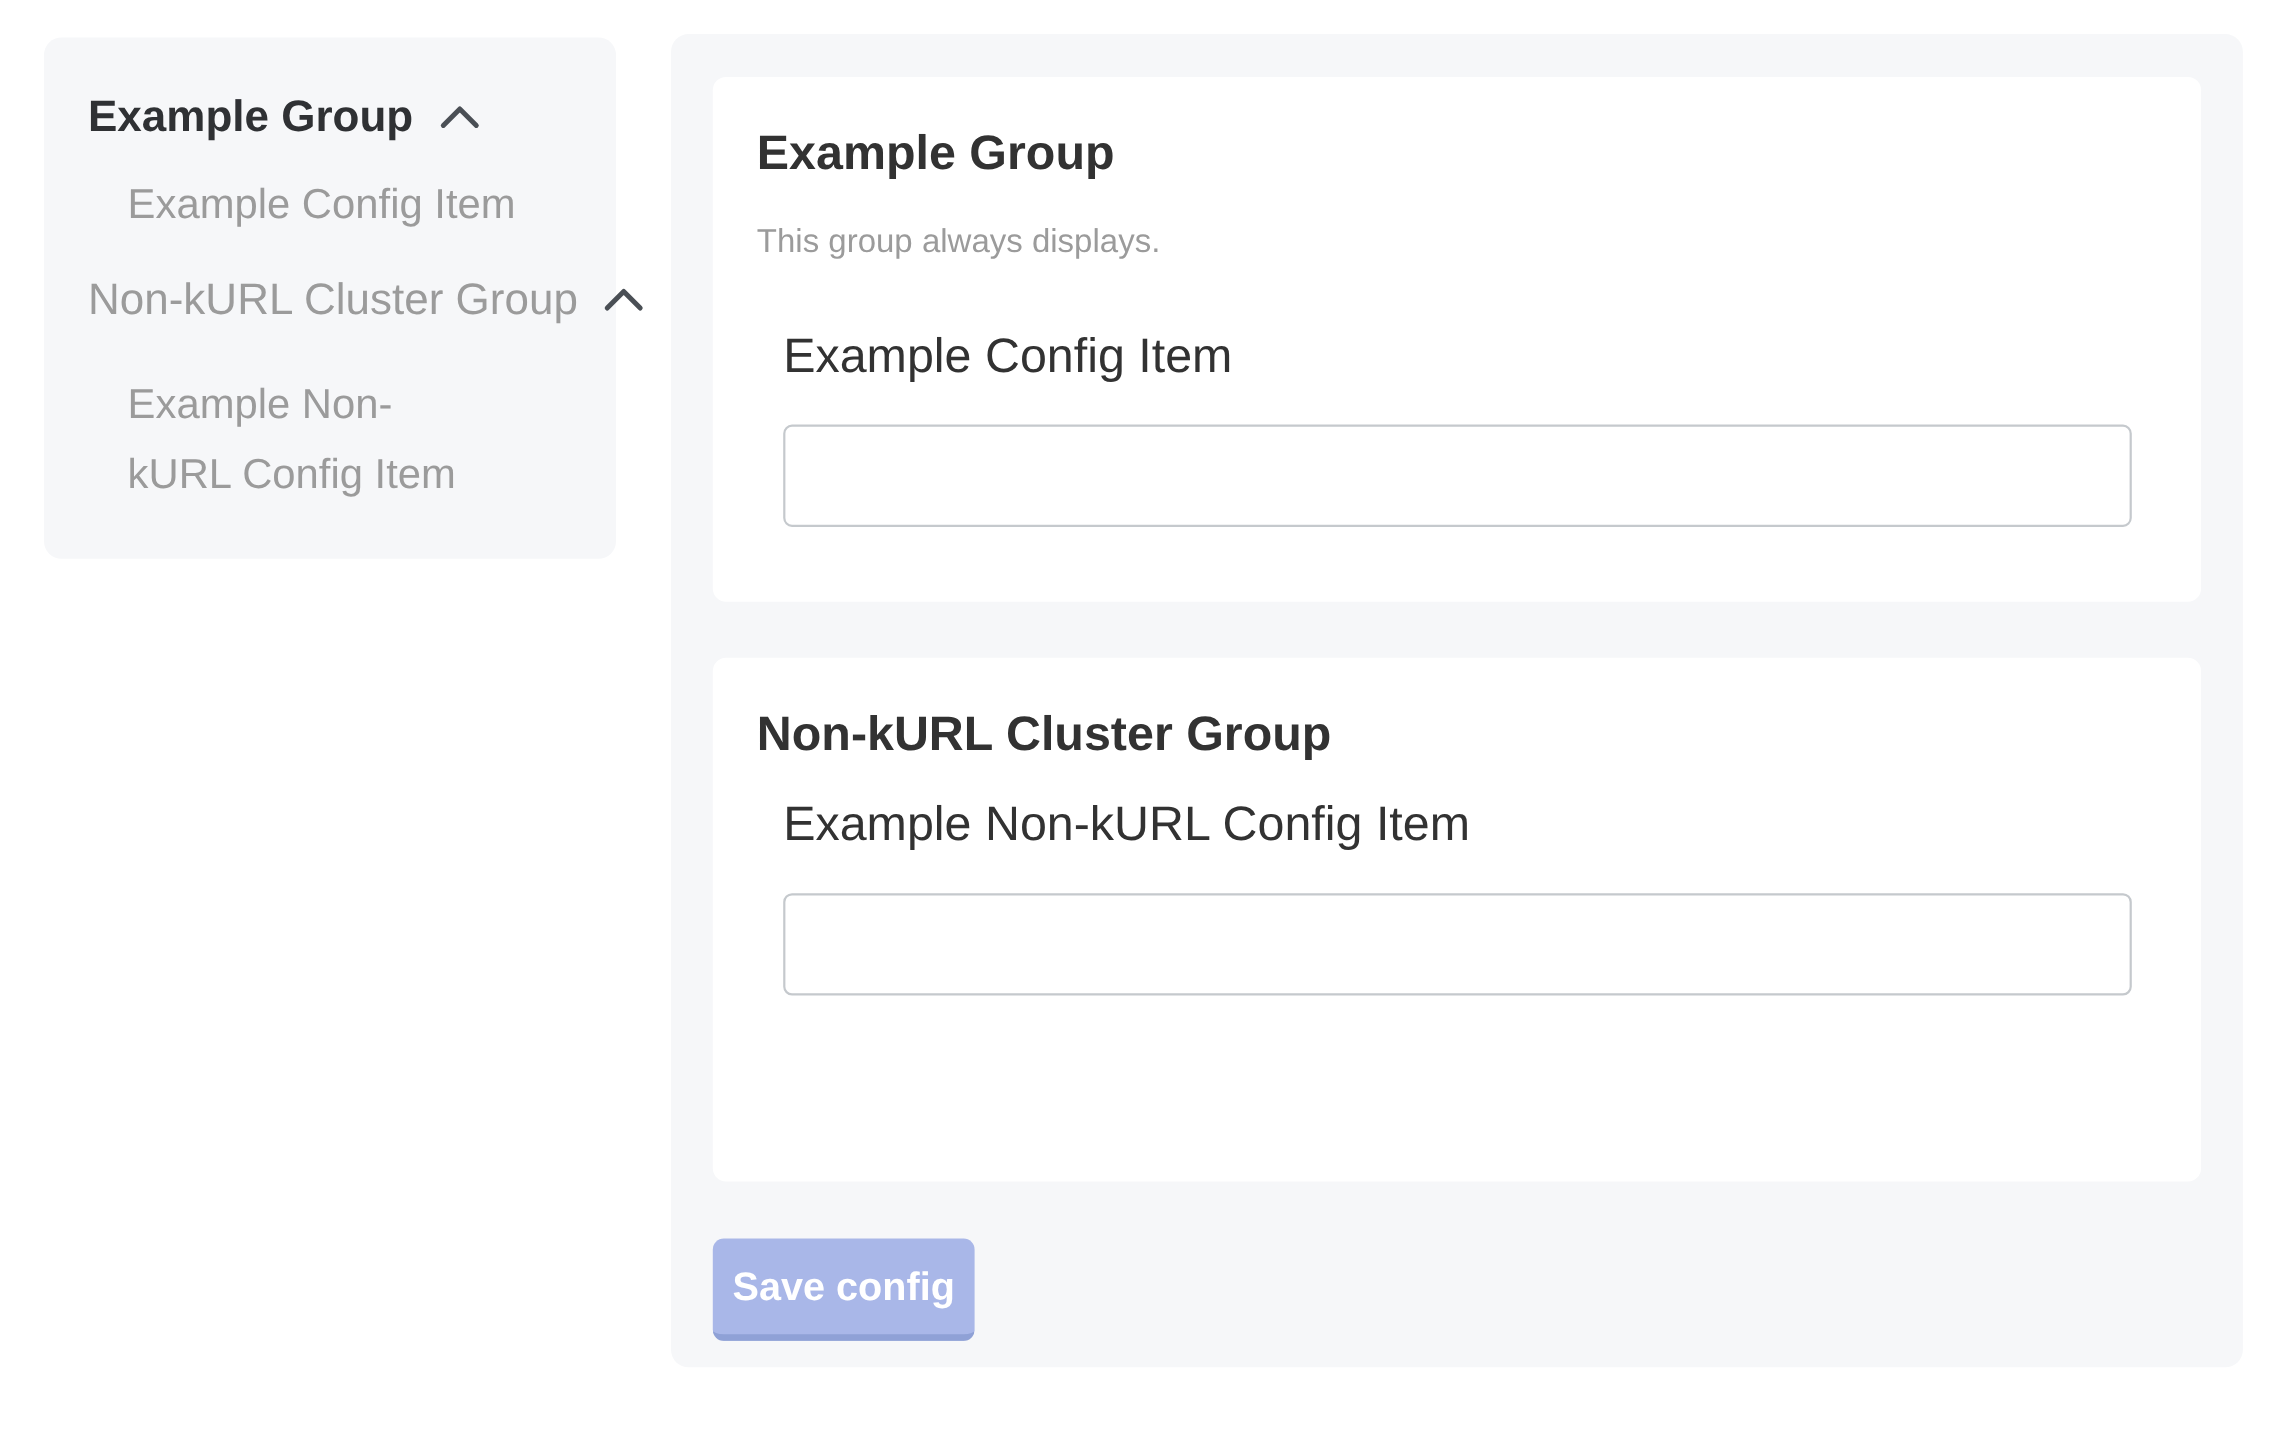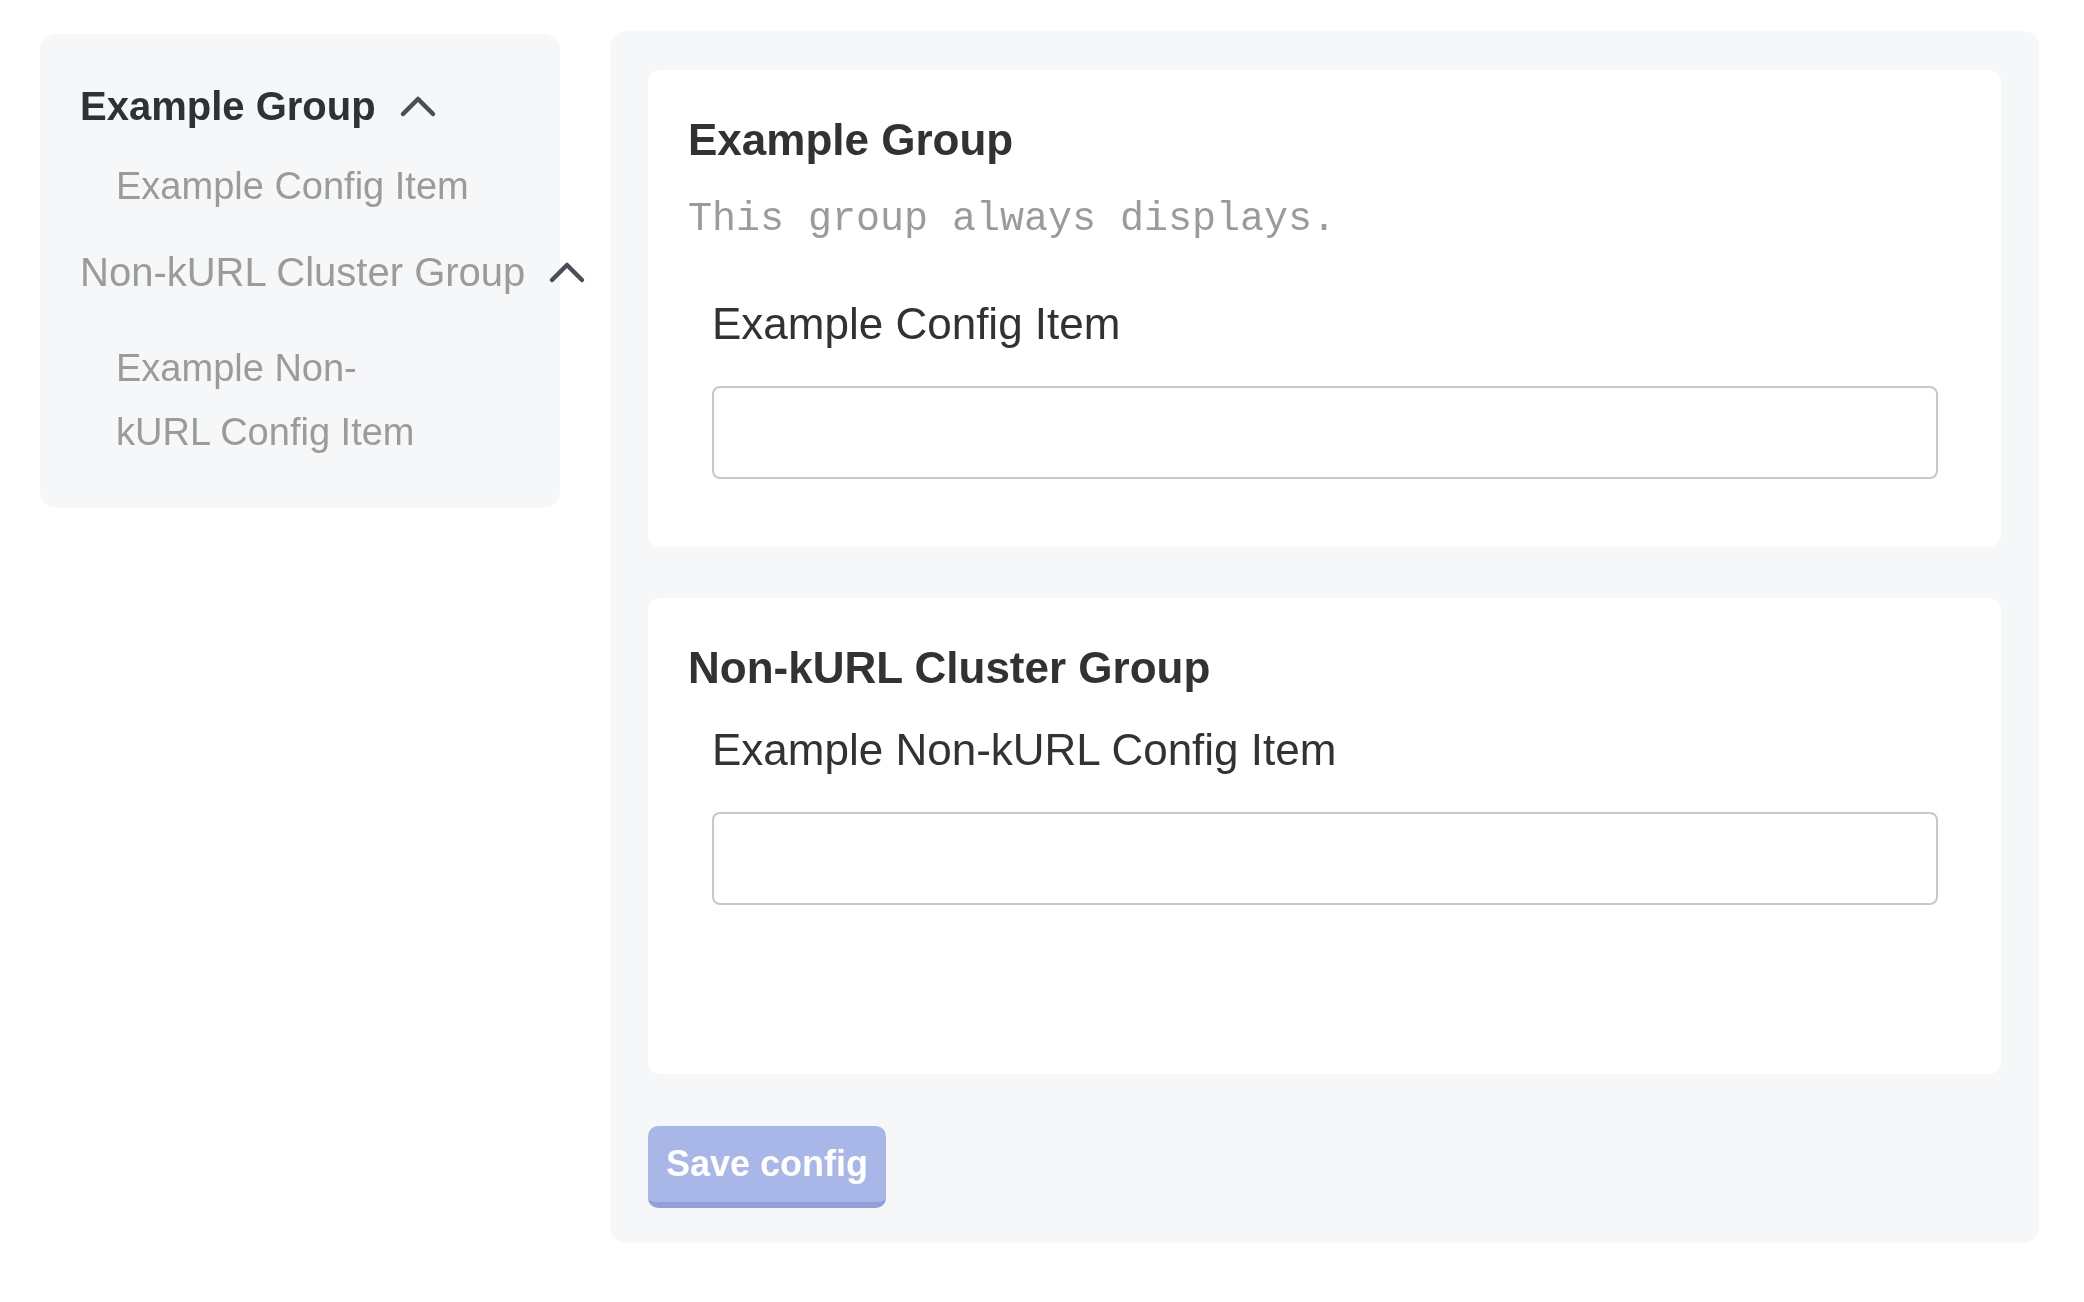--- a/index.html
+++ b/index.html
@@ -67,24 +67,23 @@
   }
   .card-1 { top: 39px;  height: 477px; }
   .card-2 { top: 567px; height: 476px; }
 
   .card-title {
     font-size: 44px; line-height: 48px;
     font-weight: 700; color: #323232;
     margin-bottom: 34px;
   }
   .card-desc {
-    font-size: 40px; line-height: 44px;
+    font-size: 30px; line-height: 44px;
     color: #9b9b9b;
     margin-bottom: 58px;
-    font-family: Liberation Mono, monospace;
   }
   .item-block { margin-left: 24px; }
   .item-label {
     font-size: 44px; line-height: 48px;
     font-weight: 500; color: #323232;
     margin-bottom: 38px;
   }
   .item-input {
     display: block;
     width: 100%; height: 93px;
@@ -94,21 +93,21 @@
     font-family: "Liberation Sans", "DejaVu Sans", sans-serif;
     font-size: 38px; color: #323232;
     padding: 0 24px;
     outline: none;
   }
 
   
   .save-btn {
     position: absolute;
     left: 38px; top: 1095px;
-    width: 238px; height: 82px;
+    width: 238px; height: 93px;
     background: #a9b7e8;
     border: none;
     border-bottom: 6px solid #8fa1d6;
     border-radius: 10px;
     font-family: "Liberation Sans", "DejaVu Sans", sans-serif;
     font-size: 36px; font-weight: 700;
     color: #ffffff;
     cursor: default;
   }
 </style>

